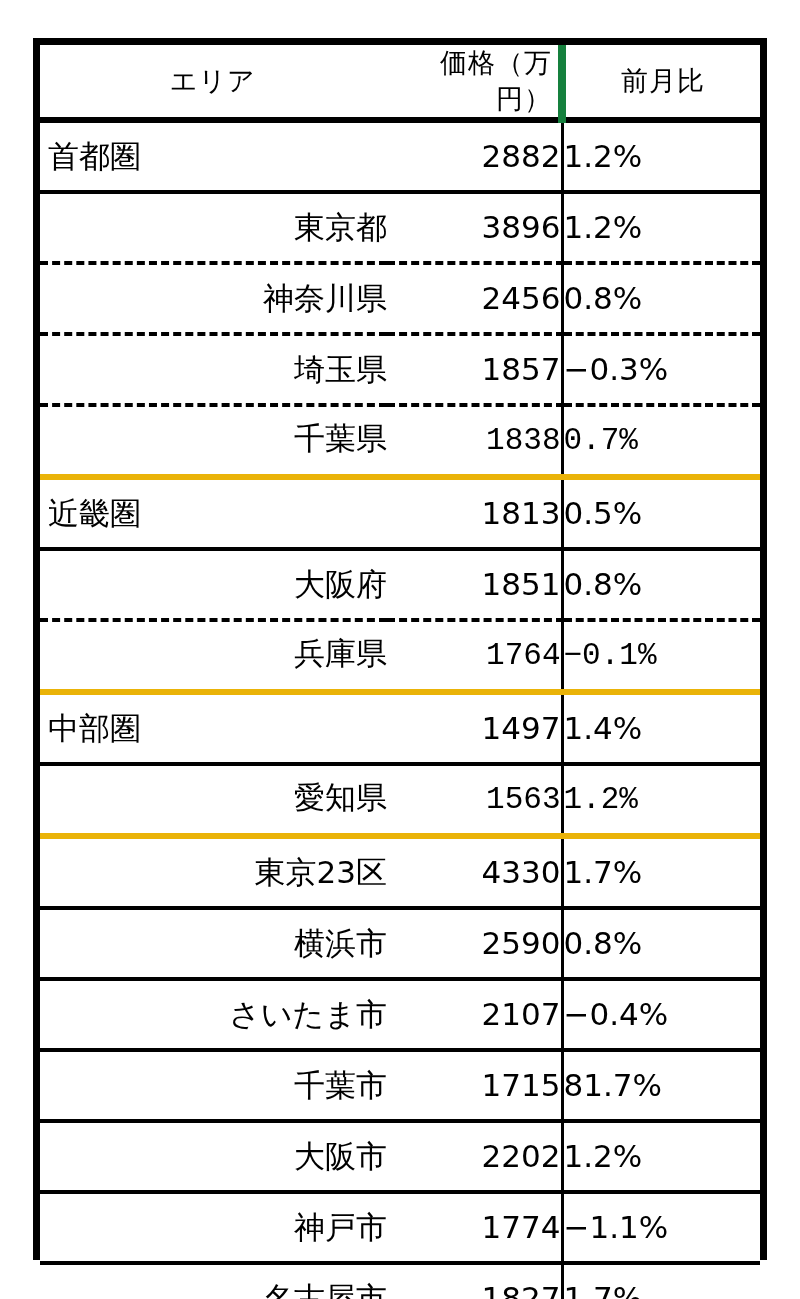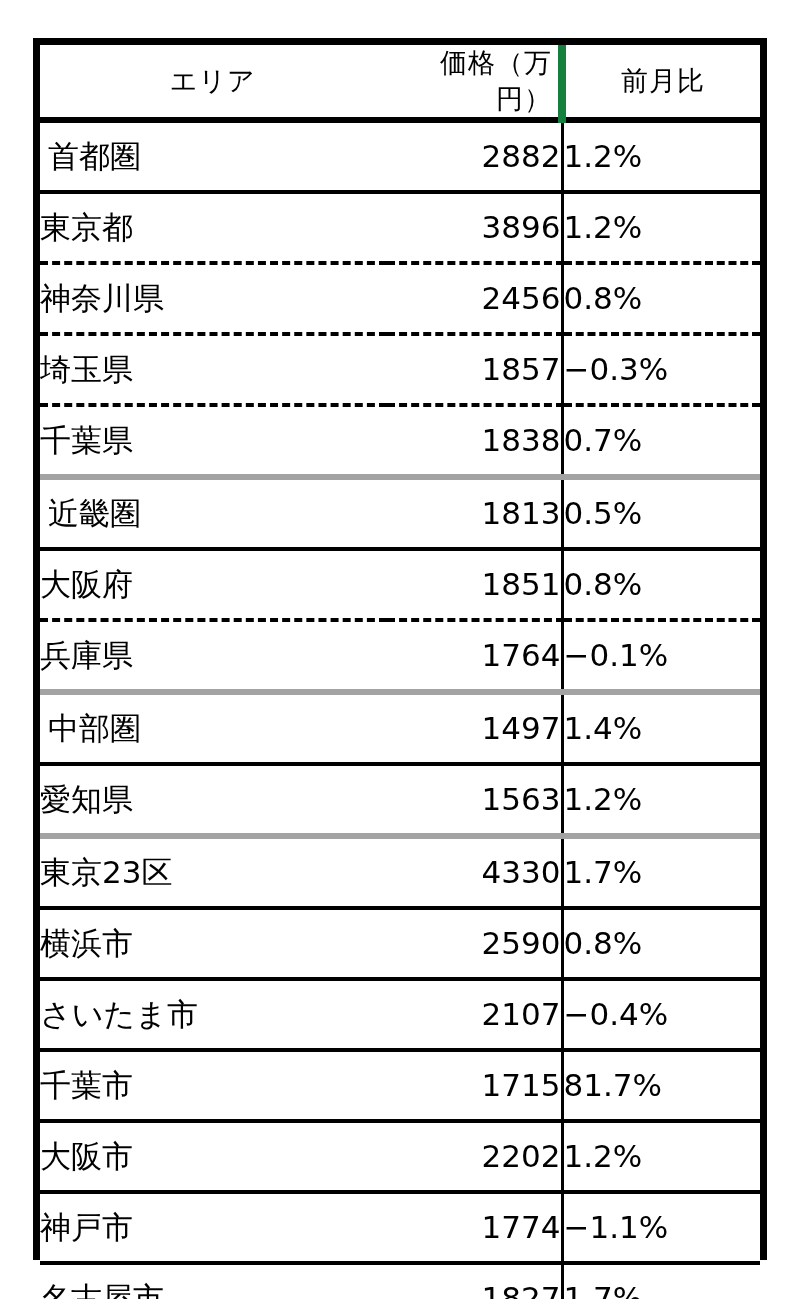--- a/index.html
+++ b/index.html
@@ -67,20 +67,21 @@
     text-align: center;
   }
 
   
   tr.data-row td {
     height: 67px;
     font-size: 31px;
     line-height: 1;
   }
   td.area {
+    text-align: right;
     padding-right: 6px;
     white-space: nowrap;
   }
   td.area.flush {
     text-align: left;
     padding-left: 8px;
   }
   td.price {
     text-align: right;
     padding-right: 6px;
@@ -90,21 +91,22 @@
   td.delta {
     text-align: left;
     padding-right: 10px;
   }
 
   
   tr.sep-solid td {
     border-bottom: 4px solid #000;
   }
   tr.sep-thick td {
-    border-bottom: 6px solid #a3a3a3;
+    border-bottom: 6px solid #eab308;
+    font-family: Liberation Mono, monospace;
   }
   tr.sep-dash td.area,
   tr.sep-dash td.price,
   tr.sep-dash td.delta {
     border-bottom: 4px dashed #000;
   }
   tr.sep-none td {
     border-bottom: 0;
   }
   

